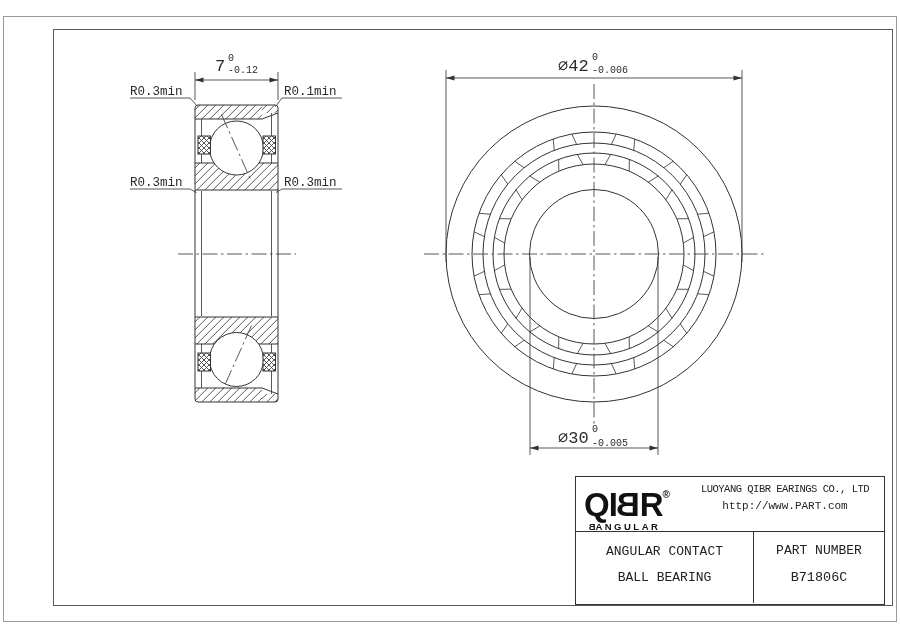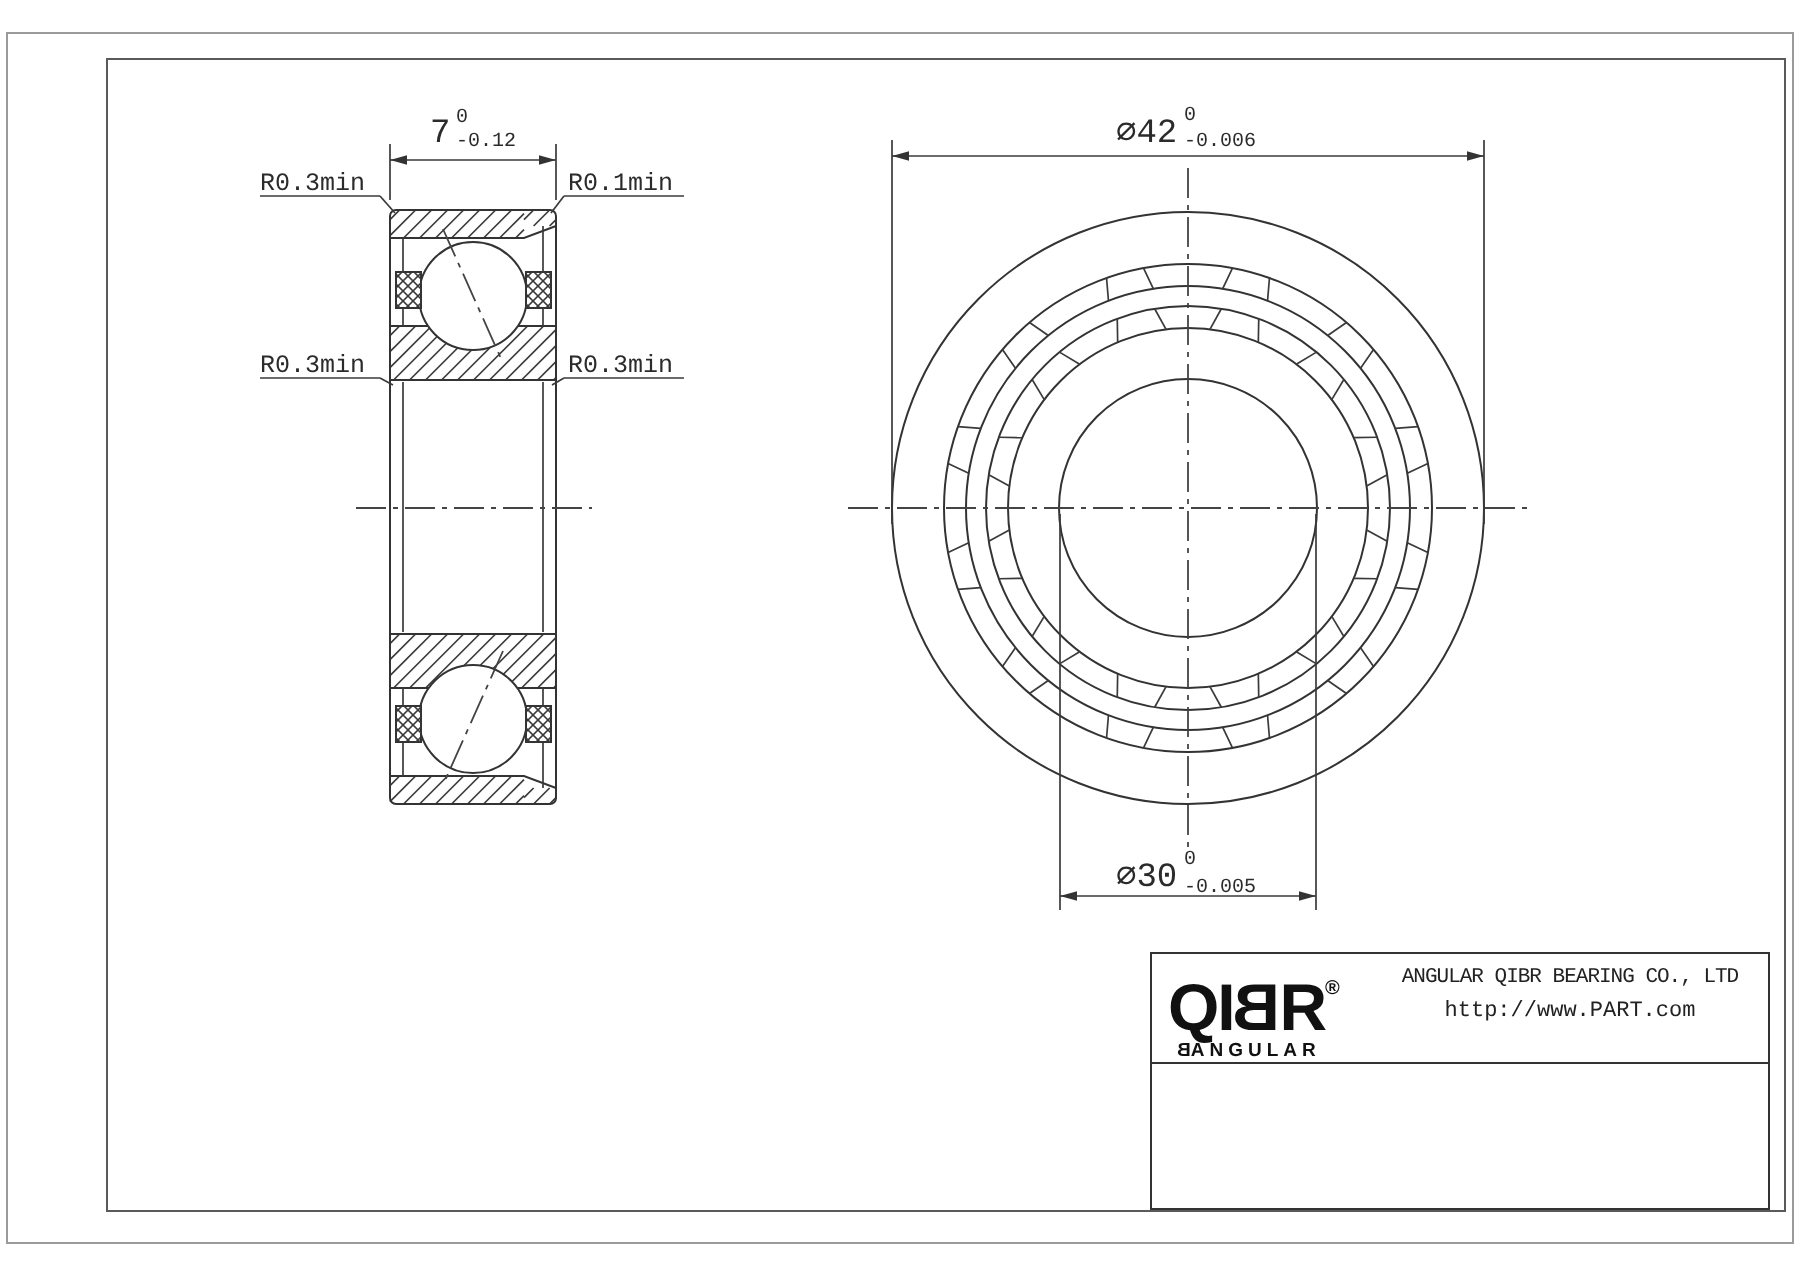--- a/index.html
+++ b/index.html
@@ -309,17 +309,27 @@
   </g>
 </svg>
 
 <div class="abs tblock">
   <div class="trow1">
     <div class="logo">
       <div class="logo-text"><span>QI</span><span class="flip">B</span><span>R</span><span class="reg">®</span></div>
       <div class="logo-sub"><span class="flip">B</span><span>ANGULAR</span></div>
     </div>
     <div class="company-cell">
-      <div class="mono company">ANGULAR QIBR BEARING CO., LTD</div>
+      <div class="mono company">LUOYANG QIBR EARINGS CO., LTD</div>
       <div class="mono website">http://www.PART.com</div>
     </div>
   </div>
+  <div class="trow2">
+    <div class="tcell-l">
+      <div class="mono prod">ANGULAR CONTACT</div>
+      <div class="mono prod2">BALL BEARING</div>
+    </div>
+    <div class="tcell-r">
+      <div class="mono pn-label">PART NUMBER</div>
+      <div class="mono pn-value">B71806C</div>
+    </div>
+  </div>
 </div>
 
 </body></html>

